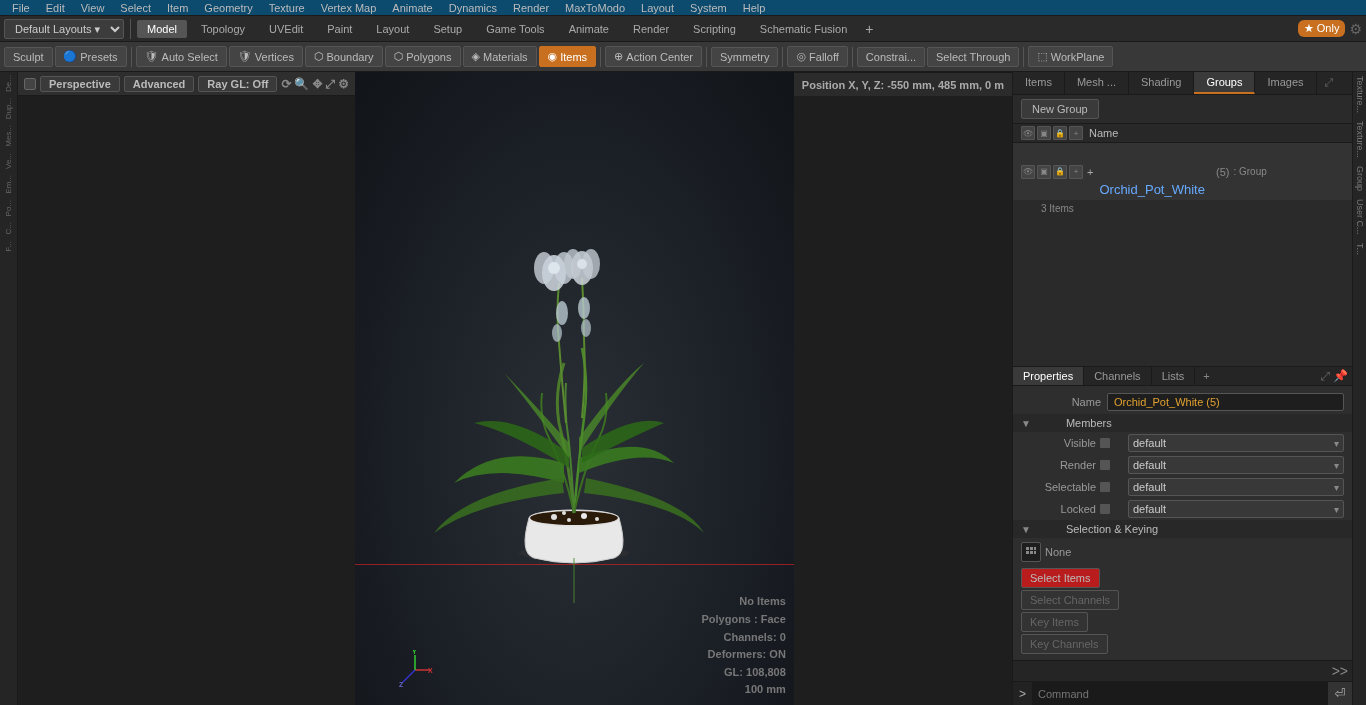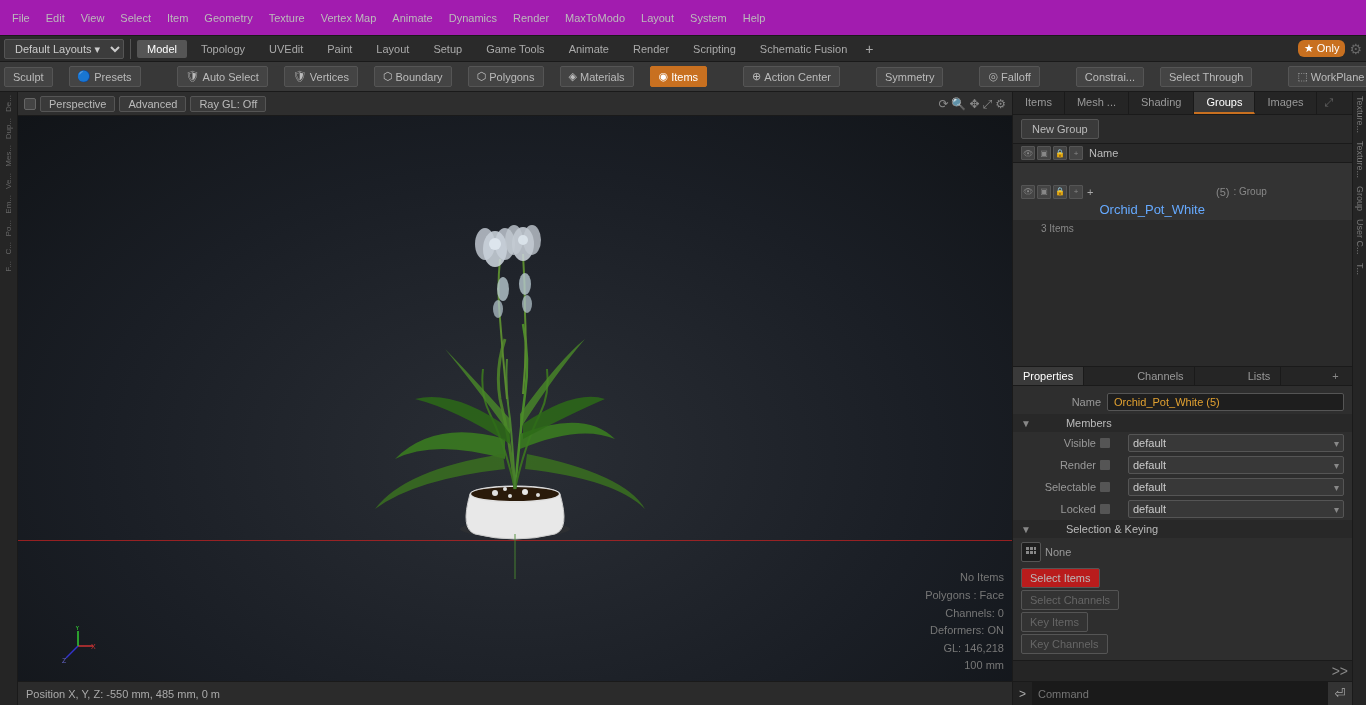--- a/index.html
+++ b/index.html
@@ -12,22 +12,22 @@
       height: 705px;
       overflow: hidden;
       display: flex;
       flex-direction: column;
     }
 
     
     .menu-bar {
       display: flex;
       align-items: center;
-      background: #a21caf;
-      height: 36px;
+      background: #0c4a6e;
+      height: 16px;
       padding: 0 4px;
       border-bottom: 1px solid #1a1a1a;
       flex-shrink: 0;
     }
     .menu-item {
       padding: 2px 8px;
       color: #bbb;
       cursor: pointer;
       font-size: 11px;
     }
@@ -84,21 +84,21 @@
 
     
     .toolbar {
       display: flex;
       align-items: center;
       background: #383838;
       height: 30px;
       padding: 0 4px;
       border-bottom: 1px solid #1a1a1a;
       flex-shrink: 0;
-      gap: 16px;
+      gap: 2px;
     }
     .tool-btn {
       display: flex;
       align-items: center;
       gap: 3px;
       padding: 3px 8px;
       background: #444;
       border: 1px solid #555;
       color: #bbb;
       border-radius: 2px;
@@ -122,24 +122,25 @@
     .main-content {
       display: flex;
       flex: 1;
       overflow: hidden;
     }
 
     
     .viewport-area {
       flex: 1;
       display: flex;
-      flex-direction: column;
+      flex-direction: row;
       background: #1e1e1e;
       position: relative;
       overflow: hidden;
+      font-weight: bold;
     }
 
     
     .viewport-header {
       display: flex;
       align-items: center;
       background: #2e2e2e;
       height: 24px;
       padding: 0 6px;
       border-bottom: 1px solid #1a1a1a;
@@ -359,21 +360,20 @@
     
     .props-panel {
       border-top: 1px solid #1a1a1a;
       flex-shrink: 0;
     }
     .props-tabs {
       display: flex;
       background: #252525;
       border-bottom: 1px solid #1a1a1a;
       align-items: center;
-      gap: 43px;
     }
     .props-tab {
       padding: 3px 10px;
       color: #999;
       cursor: pointer;
       font-size: 11px;
       border-right: 1px solid #1a1a1a;
     }
     .props-tab.active {
       background: #3a3a3a;
@@ -807,21 +807,21 @@
 
           <line x1="160" y1="375" x2="160" y2="420" stroke="#4a8a30" stroke-width="1.5" opacity="0.6"></line>
         </svg>
       </div>
 
       <div class="vp-info">
         <div>No Items</div>
         <div>Polygons : Face</div>
         <div>Channels: 0</div>
         <div>Deformers: ON</div>
-        <div>GL: 146,218</div>
+        <div>GL: 108,808</div>
         <div>100 mm</div>
       </div>
 
       <div class="axes-widget">
         <svg width="40" height="40" viewBox="0 0 40 40">
           <line x1="20" y1="20" x2="35" y2="20" stroke="#cc3333" stroke-width="1.5"></line>
           <line x1="20" y1="20" x2="20" y2="5" stroke="#33cc33" stroke-width="1.5"></line>
           <line x1="20" y1="20" x2="8" y2="32" stroke="#3333cc" stroke-width="1.5"></line>
           <text x="33" y="23" fill="#cc3333" font-size="7">X</text>
           <text x="17" y="4" fill="#33cc33" font-size="7">Y</text>

